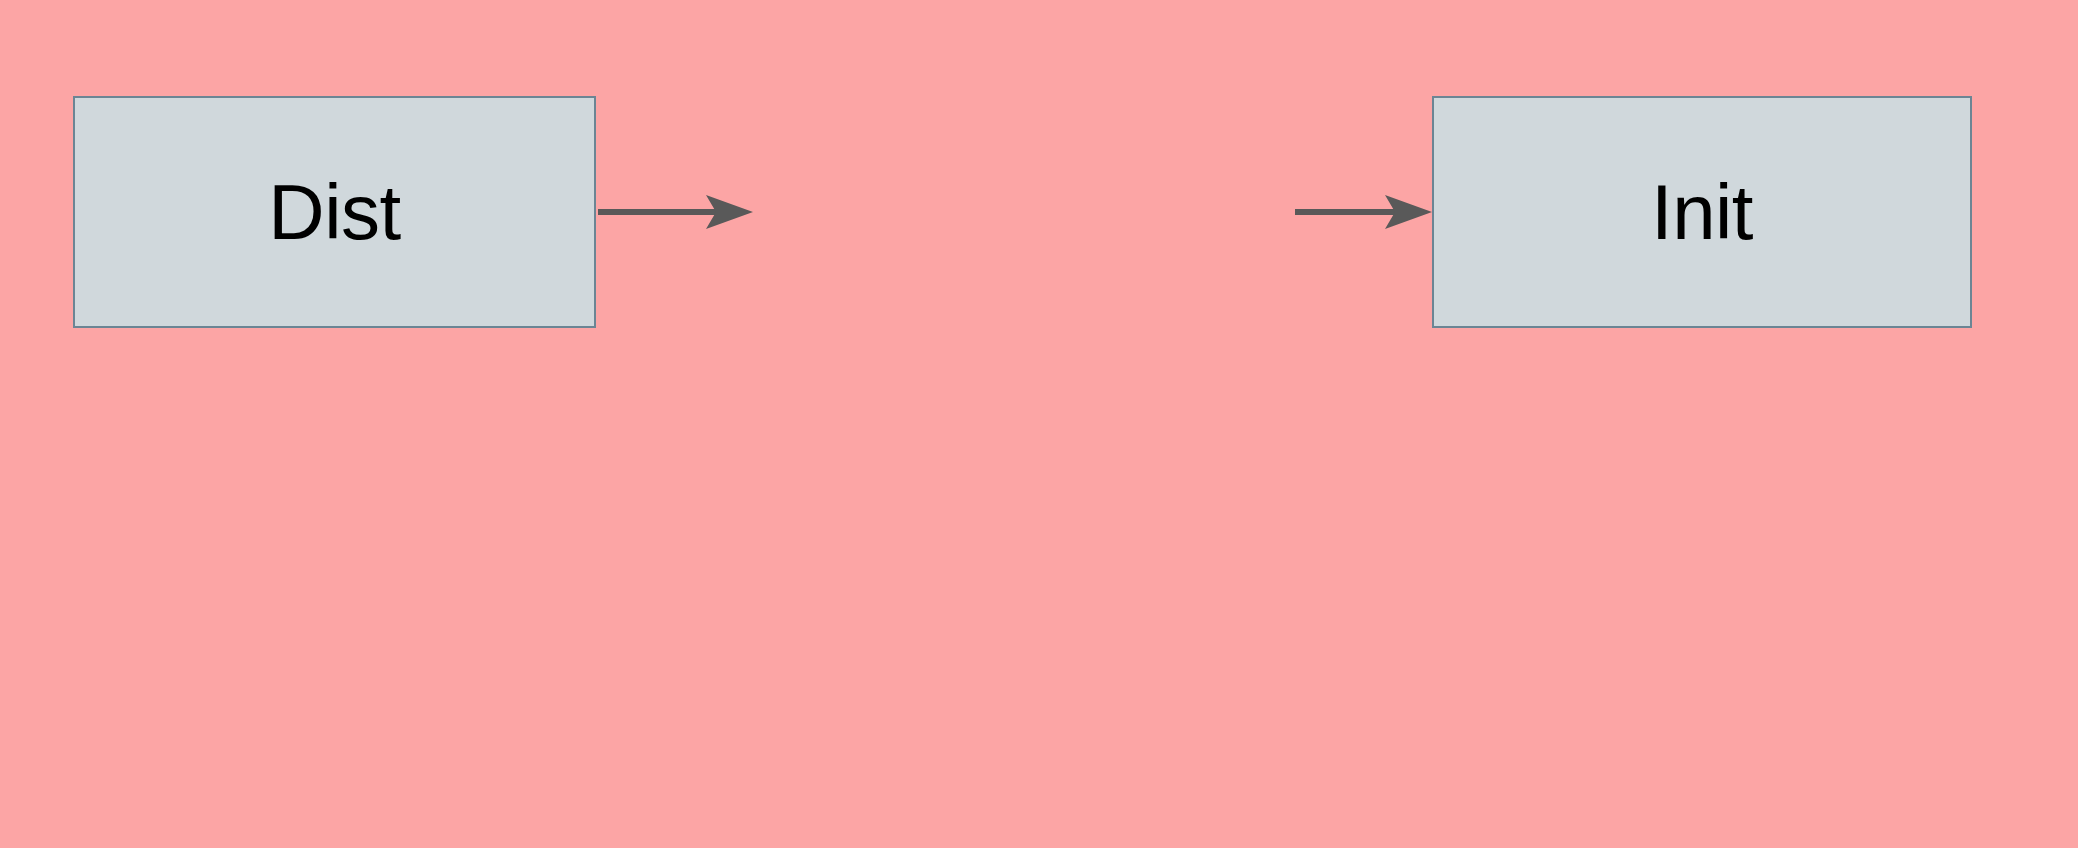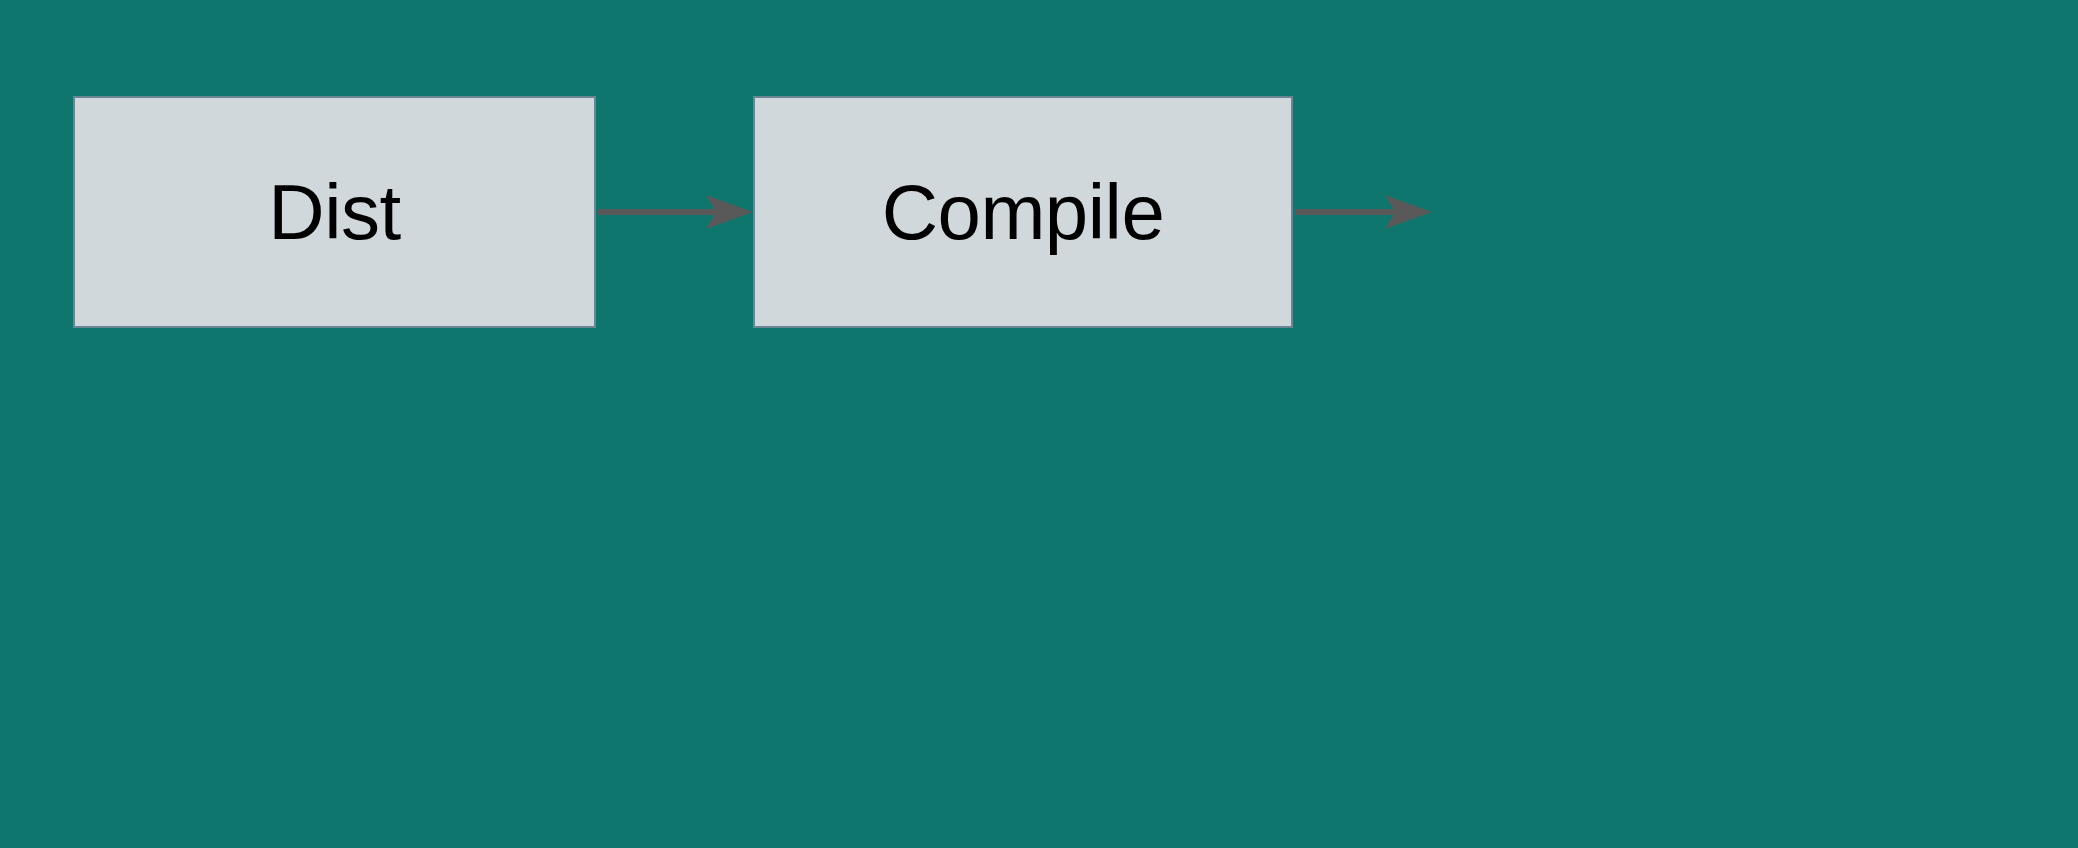--- a/index.html
+++ b/index.html
@@ -4,21 +4,21 @@
 <style>
   html, body {
     margin: 0;
     padding: 0;
     background: #ffffff;
   }
   #canvas {
     position: relative;
     width: 2078px;
     height: 848px;
-    background: #0f766e;
+    background: #fca5a5;
     overflow: hidden;
     font-family: "Liberation Sans", "DejaVu Sans", sans-serif;
   }
   .node {
     position: absolute;
     box-sizing: border-box;
     background: #d0d8dc;
     border: 2px solid #6b8594;
     display: flex;
     align-items: center;
@@ -65,19 +65,19 @@
     <g>
       <line class="edge-line" x1="1295" y1="212" x2="1397" y2="212"></line>
       <polygon class="edge-head" points="1432,212 1385,195 1395,212 1385,229"></polygon>
     </g>
   </svg>
 
   <div class="node" style="left:73px; top:96px; width:523px; height:232px;">
     <span class="node-label">Dist</span>
   </div>
 
-  <div class="node" style="left:753px; top:96px; width:540px; height:232px;">
-    <span class="node-label">Compile</span>
+
+  <div class="node" style="left:1432px; top:96px; width:540px; height:232px;">
+    <span class="node-label">Init</span>
   </div>
-
 
 
 </div>
 
 </body></html>

